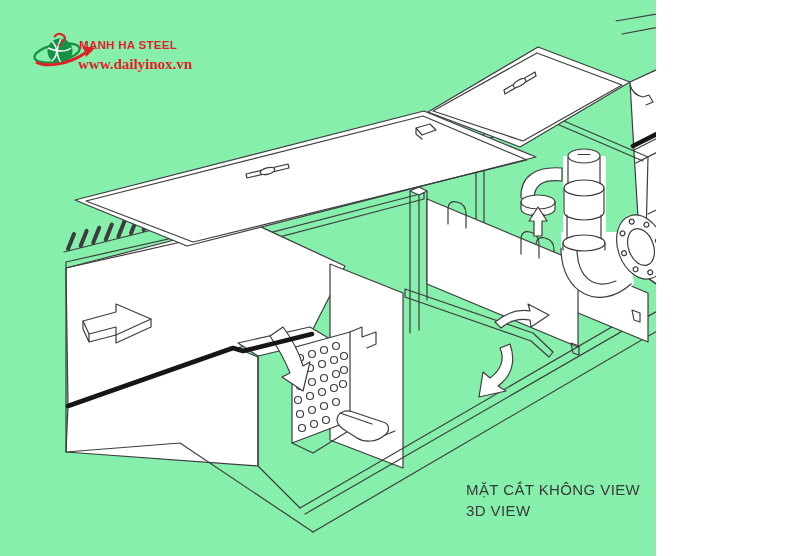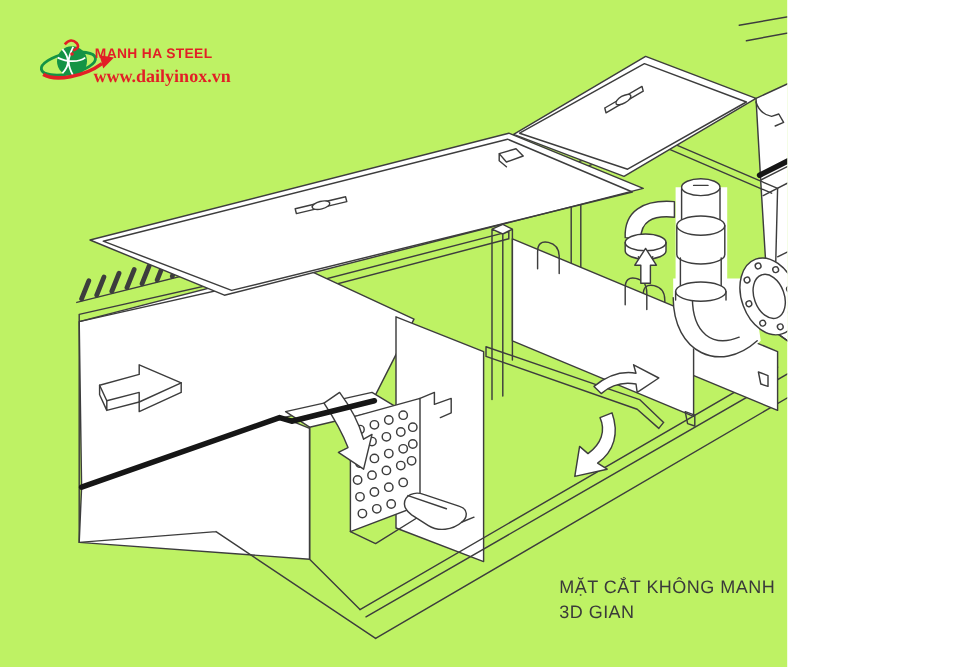--- a/index.html
+++ b/index.html
@@ -1,16 +1,16 @@
 <!DOCTYPE html>
 <html><head>
 <meta charset="utf-8">
 <style>
   html,body{margin:0;padding:0;background:#fff;}
-  .stage{position:relative;width:656px;height:556px;background:#bef264;overflow:hidden;
+  .stage{position:relative;width:656px;height:556px;background:#86efac;overflow:hidden;
          font-family:"Liberation Sans",sans-serif;}
   .stage svg{position:absolute;left:0;top:0;}
   .caption{position:absolute;left:466px;top:479px;color:#3a3a3a;font-size:15px;
            line-height:21px;letter-spacing:.4px;white-space:nowrap;}
   .logo-company{position:absolute;left:79px;top:39px;color:#e21f26;font-weight:700;
                 font-size:11.5px;letter-spacing:.3px;white-space:nowrap;}
   .logo-site{position:absolute;left:35px;top:56px;color:#e21f26;font-weight:700;
              font-size:15px;font-family:"Liberation Serif",serif;white-space:nowrap;margin-left:43px;}
 </style>
 </head>
@@ -232,17 +232,17 @@
     <path d="M83,46 L95,48 L86,57 Z" fill="#e21f26" stroke="none"></path>
     <path d="M54,37 q5,-6 10,-1 q3,4 -3,6" stroke="#e21f26" stroke-width="2.2" fill="none"></path>
     <circle cx="60" cy="45" r="1.5" fill="#e21f26"></circle>
   </g>
 </svg>
 
 <div class="logo-company">MANH HA STEEL</div>
 <div class="logo-site">www.dailyinox.vn</div>
 
 <div class="caption">
-  <div>MẶT CẮT KHÔNG MANH</div>
-  <div>3D GIAN</div>
+  <div>MẶT CẮT KHÔNG VIEW</div>
+  <div>3D VIEW</div>
 </div>
 
 </div>
 
 </body></html>

